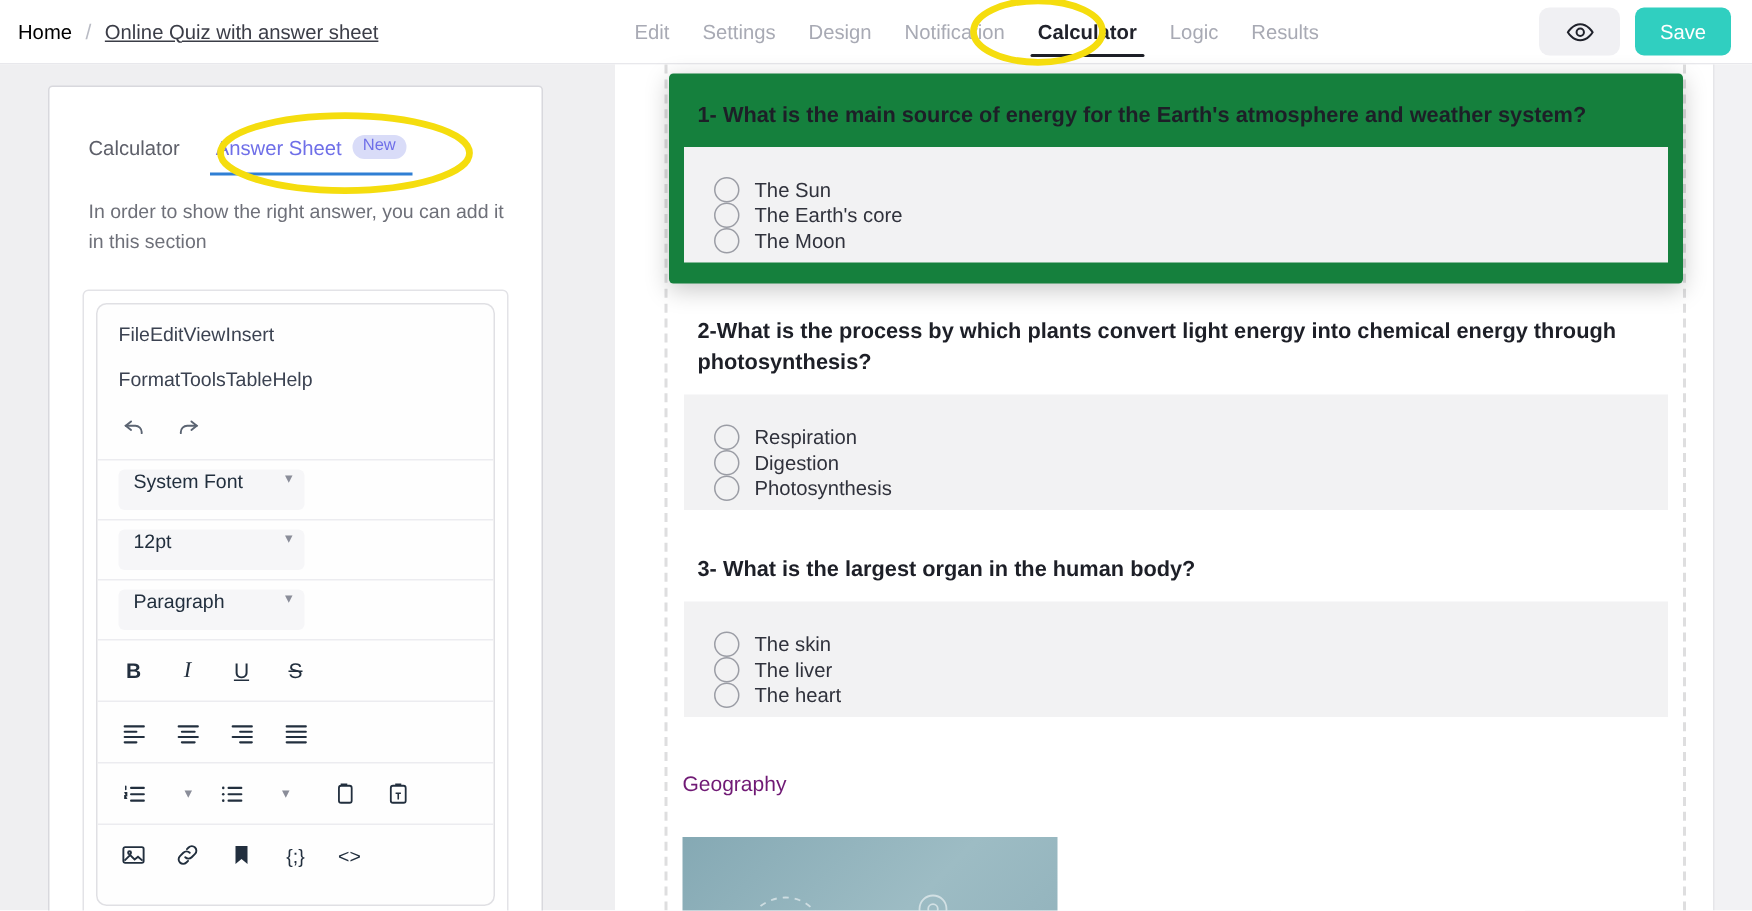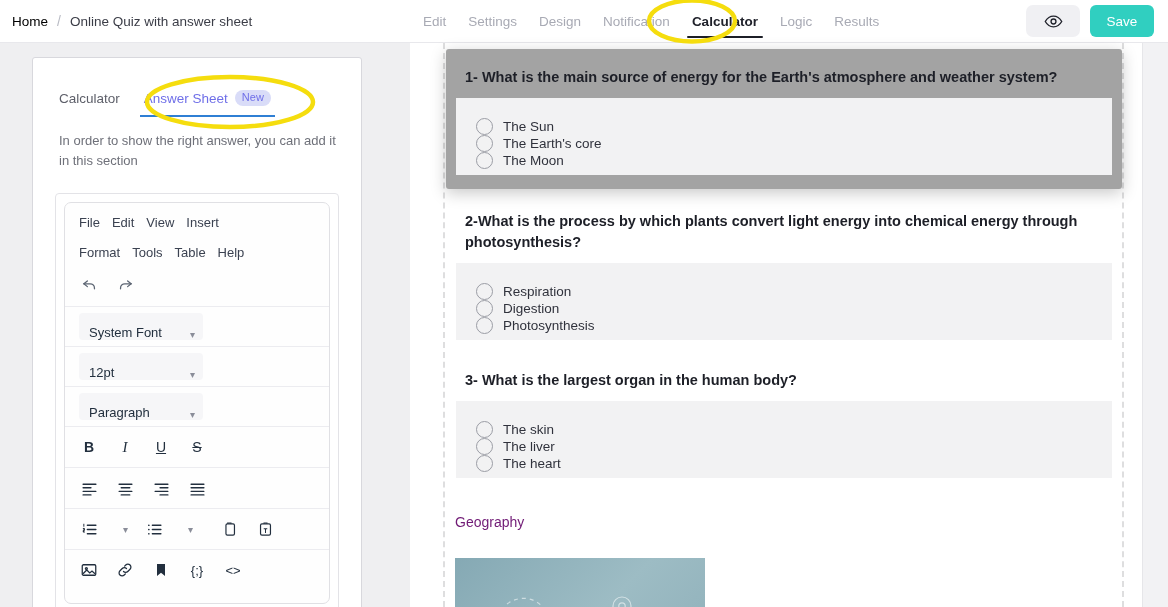--- a/index.html
+++ b/index.html
@@ -18,21 +18,21 @@
     background: #ffffff;
     border-bottom: 1px solid #e8e8ec;
     display: flex; align-items: center;
   }
   .breadcrumb {
     display: flex; align-items: center; gap: 9px;
     margin-left: 12px;
     font-size: 13.5px;
   }
   .crumb-sep { color: #b9bbc4; font-size: 14px; }
-  .crumb-current { color: #3b3d47; }
+  .crumb-current { color: #3b3d47; text-decoration: underline; }
 
   .navtabs {
     position: absolute; left: 412px; top: 0;
     height: 43px;
     display: flex; align-items: center; gap: 0;
   }
   .navtab {
     font-size: 13.5px;
     color: #a8aab4;
     padding: 0 11px;
@@ -132,39 +132,39 @@
     padding: 8px;
   }
   .editor-box {
     border: 1px solid #e0e0e4;
     border-radius: 7px;
     height: 100%;
     background: #fefefe;
     overflow: hidden;
   }
   .menu-row {
-    display: flex; gap: 12px;
+    display: flex; gap: 0;
     padding: 12px 14px 0 14px;
     font-size: 13px; color: #3b4251;
   }
   .menu-row.second { padding-top: 15px; }
   .tb-row {
     display: flex; align-items: center; gap: 16px;
     padding: 10px 14px;
     border-bottom: 1px solid #ececf0;
     min-height: 39px;
   }
   .tb-row:first-of-type { border-top: 1px solid #ececf0; }
   .tb-ic {
     width: 20px; height: 20px;
     display: flex; align-items: center; justify-content: center;
     color: #222f3e;
   }
   .sel {
-    display: flex; align-items: flex-end; justify-content: space-between;
+    display: flex; align-items: flex-start; justify-content: space-between;
     background: #f6f6f8;
     border-radius: 4px;
     height: 27px;
     padding: 0 8px 0 10px;
     font-size: 13px; color: #222f3e;
     width: 124px;
   }
   .sel-row {
     padding: 6px 14px;
     border-bottom: 1px solid #ececf0;
@@ -197,21 +197,21 @@
   .qlist {
     position: absolute; left: 36px; top: 0;
     width: 676px; height: 564px;
   }
 
   .qcard {
     position: relative;
     padding: 8px 10px 10px 10px;
   }
   .qcard.selected {
-    background: #a3a3a3;
+    background: #15803d;
     box-shadow: 0 4px 16px rgba(0,0,0,0.22);
     border-radius: 3px;
     padding: 18px 10px 14px 10px;
     margin-top: 6px;
     z-index: 5;
   }
   .qtext {
     font-size: 14.5px;
     color: #1d1f27;
     font-weight: bold;

